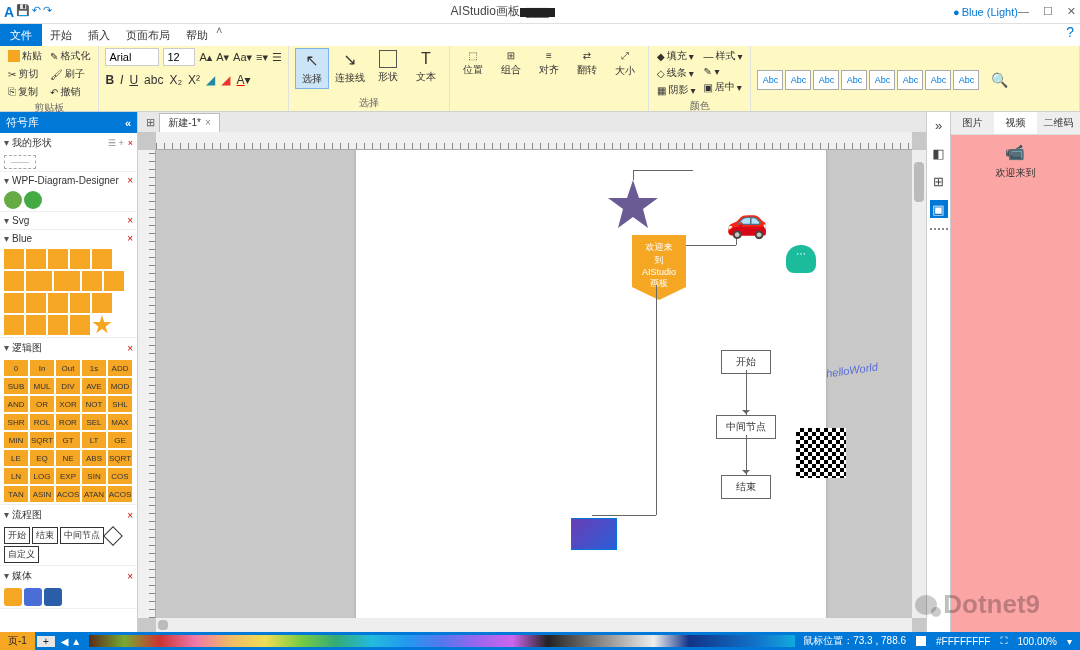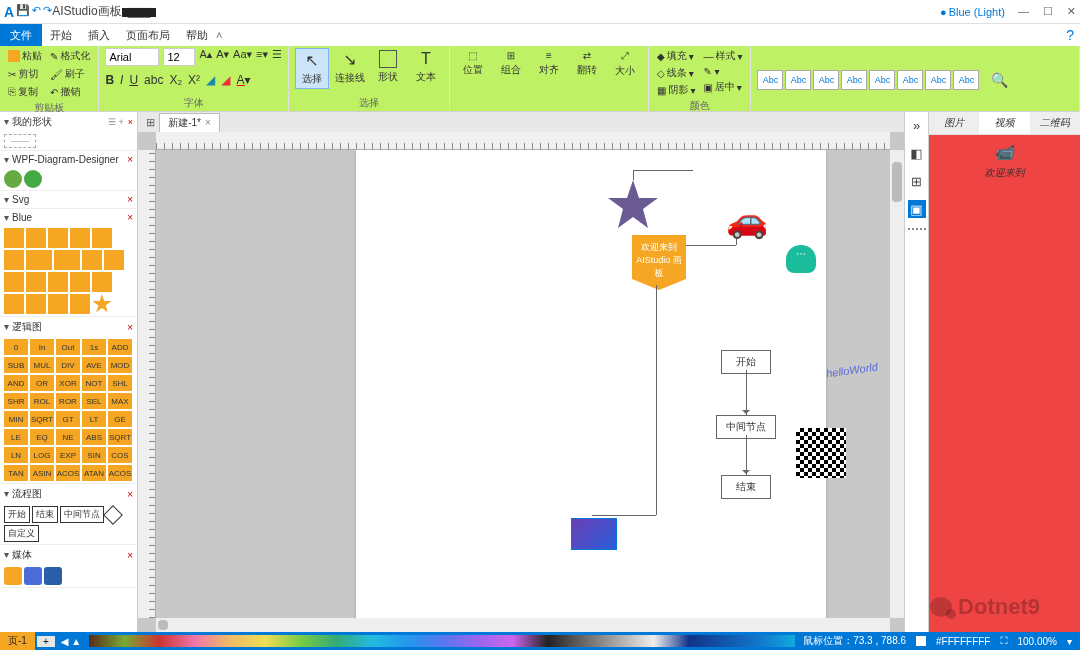--- a/index.html
+++ b/index.html
@@ -2,44 +2,44 @@
 <html><head>
 <meta charset="utf-8">
 <style>
 * { box-sizing: border-box; margin: 0; padding: 0; font-family: "Microsoft YaHei", Arial, sans-serif; }
 body { width: 1080px; height: 650px; overflow: hidden; background: #fff; font-size: 11px; color: #333; }
 
 
 .title-bar { height: 24px; background: #fff; display: flex; align-items: center; padding: 0 4px; border-bottom: 1px solid #e0e0e0; }
 .title-bar .logo { display: flex; gap: 2px; }
 .title-bar .logo-a { color: #0078d7; font-weight: bold; font-size: 14px; }
-.title-bar .title { flex: 1; font-size: 12px; color: #444; }
+.title-bar .title { flex: 1; text-align: center; font-size: 12px; color: #444; }
 .title-bar .title-tag { background: #222; color: #222; font-size: 8px; padding: 0 6px; }
-.title-bar .theme { color: #0078d7; font-size: 11px; margin-right: 13px; }
+.title-bar .theme { color: #0078d7; font-size: 11px; margin-right: 0; }
 .title-bar .theme::before { content: "●"; color: #0078d7; margin-right: 2px; }
 .win-btns { display: flex; gap: 14px; color: #666; }
 
 
-.menu-bar { height: 22px; display: flex; align-items: center; background: #fff; }
+.menu-bar { height: 22px; display: flex; background: #fff; }
 .menu-bar .file-tab { background: #0078d7; color: #fff; padding: 4px 10px; height: 22px; }
 .menu-bar .menu-item { padding: 4px 8px; color: #333; }
 .menu-bar .help-icon { margin-left: auto; margin-right: 6px; color: #0078d7; font-size: 14px; }
 .menu-bar .arrow { color: #666; margin-right: 4px; }
 
 
-.ribbon { display: flex; background: #bef264; border-bottom: 1px solid #d0d0d0; height: 66px; }
+.ribbon { display: flex; background: #fef9c3; border-bottom: 1px solid #d0d0d0; height: 66px; }
 .ribbon-group { border-right: 1px solid #e0e0e0; padding: 2px 6px 0 6px; display: flex; flex-direction: column; }
 .ribbon-group-body { flex: 1; display: flex; align-items: flex-start; gap: 4px; }
 .ribbon-group-label { text-align: center; font-size: 10px; color: #666; padding: 1px 0; }
 .rb-col { display: flex; flex-direction: column; gap: 2px; font-size: 10px; }
 .rb-item { display: flex; align-items: center; gap: 2px; padding: 1px 2px; white-space: nowrap; }
 .rb-ico { width: 12px; height: 12px; display: inline-block; }
 .font-name { border: 1px solid #ccc; width: 54px; height: 18px; font-size: 11px; padding: 0 3px; }
 .font-size { border: 1px solid #ccc; width: 32px; height: 18px; font-size: 11px; padding: 0 3px; }
-.font-row { display: flex; gap: 4px; margin-bottom: 3px; }
+.font-row { display: flex; gap: 4px; align-items: center; margin-bottom: 3px; }
 .font-btns { display: flex; gap: 6px; align-items: center; font-size: 12px; }
 .font-btns span { cursor: default; }
 .big-btn { display: flex; flex-direction: column; align-items: center; width: 34px; padding: 2px 0; font-size: 10px; gap: 2px; }
 .big-btn.selected { background: #cce4f7; border: 1px solid #7eb4ea; }
 .big-ico { width: 18px; height: 18px; border: 1px solid #555; }
 .abc-box { border: 1px solid #aaa; width: 26px; height: 20px; display: flex; align-items: center; justify-content: center; font-size: 9px; color: #0078d7; background: #fff; }
 .abc-row { display: flex; gap: 2px; }
 .style-col { display: flex; flex-direction: column; gap: 1px; font-size: 10px; }
 
 
@@ -78,55 +78,55 @@
 .scrollbar-v { position: absolute; right: 0; top: 18px; bottom: 14px; width: 14px; background: #eee; }
 .scrollbar-v .thumb { position: absolute; left: 2px; right: 2px; top: 12px; height: 40px; background: #bbb; border-radius: 4px; }
 .scrollbar-h { position: absolute; left: 18px; right: 14px; bottom: 0; height: 14px; background: #eee; }
 .scrollbar-h .thumb { position: absolute; top: 2px; bottom: 2px; left: 2px; width: 10px; background: #bbb; border-radius: 4px; }
 
 
 .star { position: absolute; left: 252px; top: 30px; width: 50px; height: 50px; }
 .car { position: absolute; left: 370px; top: 50px; color: #c800c8; font-size: 34px; }
 .gauge { position: absolute; left: 430px; top: 95px; width: 30px; height: 28px; background: #1abc9c; border-radius: 50% 50% 8px 8px; }
 .gauge::after { content:"⋯"; color:#fff; position:absolute; left:0; right:0; top:3px; text-align:center; font-size:10px;}
-.banner { position: absolute; left: 276px; top: 85px; width: 54px; background: #f5a623; color: #fff; font-size: 9px; text-align: center; padding: 6px 0 10px; clip-path: polygon(0 0,100% 0,100% 80%,50% 100%,0 80%); }
+.banner { position: absolute; left: 276px; top: 85px; width: 54px; background: #f5a623; color: #fff; font-size: 9px; text-align: center; padding: 6px 10px 10px; clip-path: polygon(0 0,100% 0,100% 80%,50% 100%,0 80%); }
 .flow-box { position: absolute; border: 1px solid #666; background: #fff; padding: 4px 8px; font-size: 10px; text-align: center; }
 .qr { position: absolute; left: 440px; top: 278px; width: 50px; height: 50px; background:
   repeating-conic-gradient(#000 0 25%, #fff 0 50%) 0 0/8px 8px; }
 .hello { position: absolute; left: 470px; top: 214px; color: #5a6dd8; font-size: 11px; font-style: italic; transform: rotate(-8deg); }
 .img-thumb { position: absolute; left: 215px; top: 368px; width: 46px; height: 32px; background: linear-gradient(135deg,#6a3eb5,#2a5ed8); border: 1px solid #0078d7; }
 .conn { position: absolute; border-left: 1px solid #666; }
 .conn-h { position: absolute; border-top: 1px solid #666; }
 .arrow-down { position: absolute; width: 0; height: 0; border: 4px solid transparent; border-top-color: #666; }
 
 
 .right-tools { width: 24px; border-left: 1px solid #ccc; display: flex; flex-direction: column; align-items: center; padding-top: 4px; gap: 10px; background: #fff; }
 .right-tools .tool { width: 18px; height: 18px; display: flex; align-items: center; justify-content: center; font-size: 13px; color: #444; }
 .right-tools .tool.active { background: #0078d7; color: #fff; }
 .right-tools .sep { width: 18px; border-top: 2px dotted #888; }
 
 
-.right-panel { width: 152px; border-left: 1px solid #ccc; background: #ef4444; font-style: italic; }
+.right-panel { width: 130px; border-left: 1px solid #ccc; background: #fca5a5; }
 .rp-tabs { display: flex; border-bottom: 1px solid #ddd; }
 .rp-tab { flex: 1; padding: 4px 0; text-align: center; font-size: 10px; background: #eee; }
 .rp-tab.active { background: #fff; }
 .rp-body { padding: 8px; text-align: center; font-size: 10px; color: #333; }
 .rp-body .cam { font-size: 16px; margin-bottom: 4px; }
 
 
 .status-bar { height: 18px; background: #0078d7; color: #fff; display: flex; align-items: center; font-size: 10px; }
 .status-bar .page-tab { background: #f5a623; color: #222; padding: 2px 8px; margin-right: 2px; }
 .status-bar .plus { padding: 0 6px; color: #222; background: #e6e6e6; }
 .color-strip { flex: 1; height: 12px; margin: 0 8px; background: linear-gradient(90deg,
   #5b2b1a,#7a3,#c33,#e7a,#eb6,#ed5,#7c4,#3a7,#2bd,#29e,#57e,#96e,#c6e,#222,#666,#aaa,#eee,#138,#15a,#17c,#1ad); }
 .status-right { display: flex; gap: 10px; padding-right: 8px; align-items: center; }
 .status-right .swatch { width: 10px; height: 10px; background: #fff; border: 1px solid #fff; }
 
 
-.watermark { position: absolute; right: 40px; bottom: 30px; color: rgba(0,0,0,0.25); font-size: 22px; font-weight: bold; display: flex; align-items: center; gap: 6px; }
+.watermark { position: absolute; right: 40px; bottom: 30px; color: rgba(0,0,0,0.25); font-size: 26px; font-weight: bold; display: flex; align-items: center; gap: 6px; }
 .watermark .bubble { width: 22px; height: 20px; background: rgba(0,0,0,0.2); border-radius: 50%; position: relative; }
 .watermark .bubble::after { content:""; position:absolute; width:10px; height:10px; background:rgba(0,0,0,0.2); border-radius:50%; right:-4px; bottom:-2px;}
 
 svg.star-svg { fill: #6b5b95; }
 </style>
 </head>
 <body>
 
 <div class="title-bar">
   <div class="logo">
@@ -207,21 +207,20 @@
         <span><i>I</i></span>
         <span><u>U</u></span>
         <span>abc</span>
         <span>X₂</span>
         <span>X²</span>
         <span style="color:#28a">◢</span>
         <span style="color:#e33">◢</span>
         <span><u style="text-decoration-color:red">A</u>▾</span>
       </div>
     </div>
-    <div class="ribbon-group-label">字体</div>
   </div>
 
   <div class="ribbon-group">
     <div class="ribbon-group-body">
       <div class="big-btn selected">
           <span style="font-size:16px">↖</span>
           <span>选择</span>
         </div>
       <div class="big-btn">
           <span style="font-size:16px">↘</span>
@@ -293,20 +292,24 @@
         <div class="abc-box">Abc</div>
       </div>
       <span style="margin-left:10px;font-size:14px">🔍</span>
     </div>
   </div>
 </div>
 
 <div class="main">
 
   <div class="sidebar">
+    <div class="sidebar-header">
+      <span>符号库</span>
+      <span class="collapse">«</span>
+    </div>
     <div class="sb-section">
       <div class="sb-title">
           <span><span class="exp">▾</span><span>我的形状</span></span>
           <span class="ctrls">☰ + <span class="close">×</span></span>
         </div>
       <div class="sb-body">
           <span style="border:1px dashed #aaa;padding:1px 6px;font-size:9px;color:#aaa">——</span>
         </div>
     </div>
     <div class="sb-section">

